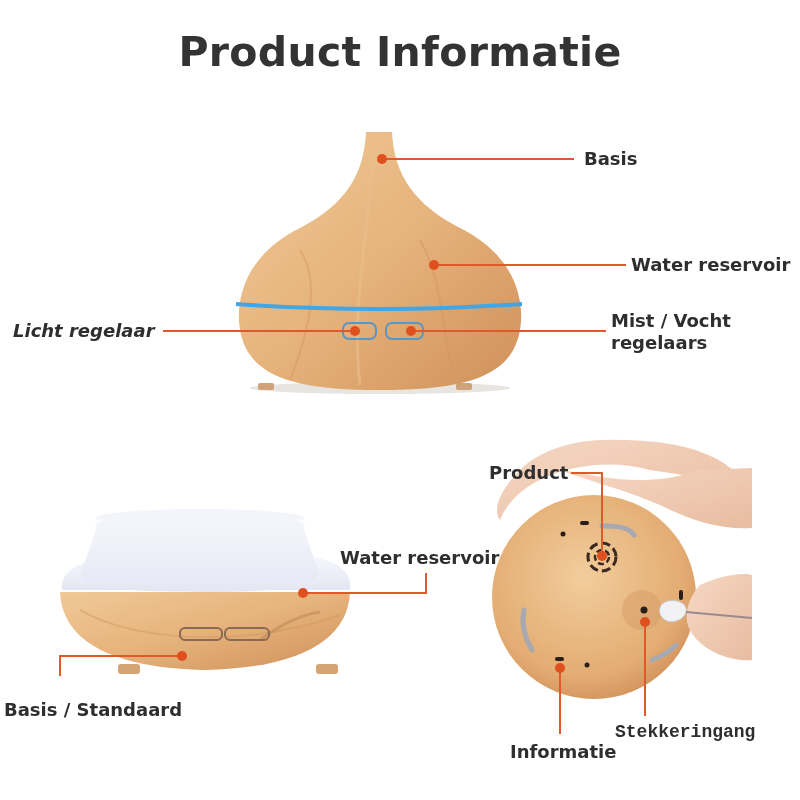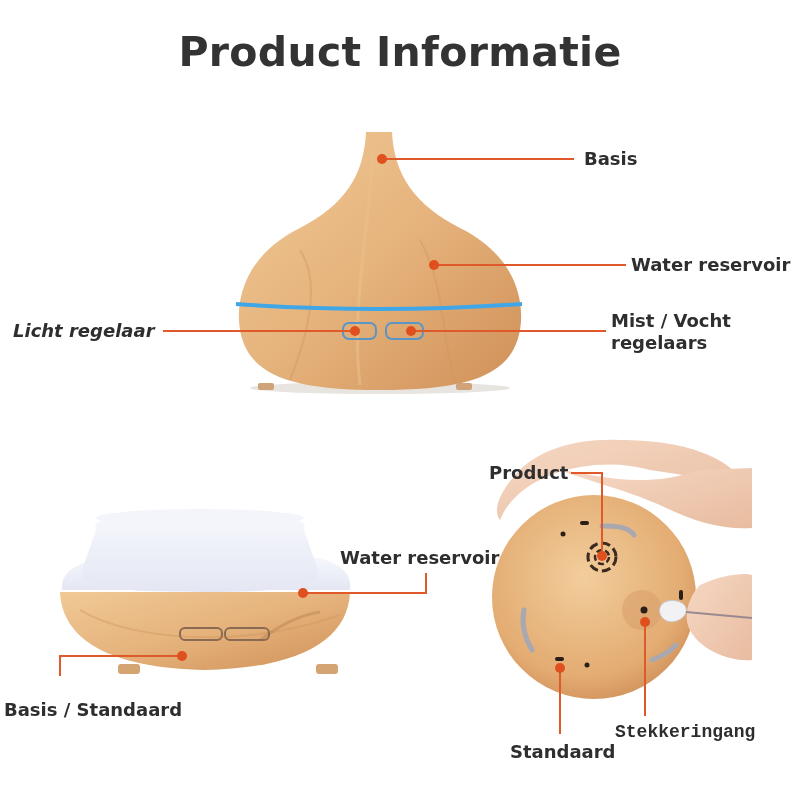--- a/index.html
+++ b/index.html
@@ -120,13 +120,13 @@
 <div class="abs line" style="left:571px;top:472px;width:31px;height:2px;"></div>
 <div class="abs line" style="left:601px;top:472px;width:2px;height:84px;"></div>
 <div class="abs dot" style="left:602px;top:556px;"></div>
 
 <div class="abs line" style="left:644px;top:622px;width:2px;height:94px;"></div>
 <div class="abs dot" style="left:645px;top:622px;"></div>
 <div class="abs label" style="left:615px;top:721px;font-family:Liberation Mono, monospace;">Stekkeringang</div>
 
 <div class="abs line" style="left:559px;top:668px;width:2px;height:66px;"></div>
 <div class="abs dot" style="left:560px;top:668px;"></div>
-<div class="abs label" style="left:510px;top:741px;">Standaard</div>
+<div class="abs label" style="left:510px;top:741px;">Informatie</div>
 
 </body></html>

